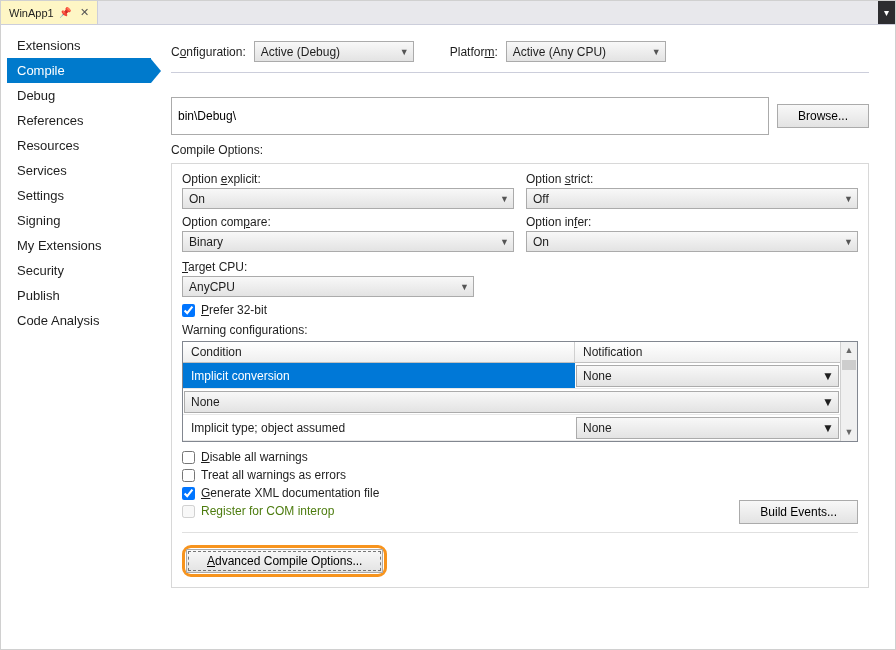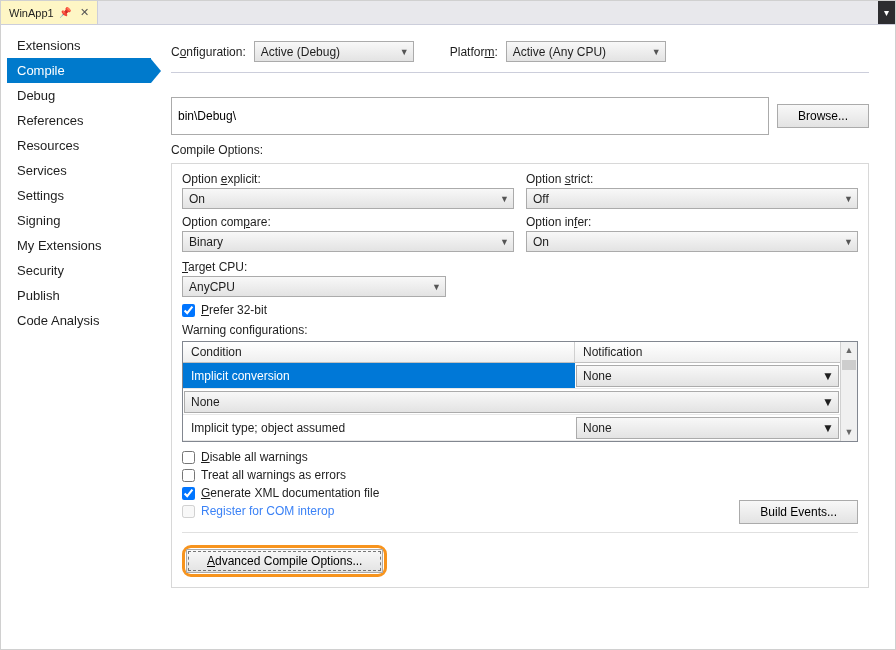--- a/index.html
+++ b/index.html
@@ -25,21 +25,21 @@
 .txt { flex:1; border:1px solid #ababab; background:#fff; height:22px; padding:18px 6px; font-size:12px;}
 .btn { border:1px solid #ababab; background:linear-gradient(#f8f8f8,#e3e3e3); padding:3px 20px; font-size:12px; cursor:pointer; height:24px;}
 .section { margin: 0 10px; }
 .section-title { font-size:12px; margin-bottom:6px; }
 .panel { border:1px solid #d8d8d8; padding:8px 10px 10px 10px; }
 .grid2 { display:grid; grid-template-columns: 1fr 1fr; gap: 6px 12px; }
 .fld-label { font-size:12px; margin-bottom:2px;}
 .combo.full { width:100%; min-width:0;}
 .chk-row { display:flex; align-items:center; gap:6px; margin:4px 0; font-size:12px;}
 .chk-row input { width:13px; height:13px;}
-.chk-row input:disabled + span { color:#3b82f6;}
+.chk-row input:disabled + span { color:#4d7c0f;}
 .table-wrap { border:1px solid #828790; margin-top:4px; position:relative; background:#fff;}
 .thead { display:flex; background:linear-gradient(#fff,#efefef); border-bottom:1px solid #c0c0c0; font-size:12px;}
 .th { padding:3px 8px; border-right:1px solid #d0d0d0;}
 .th.c1{ flex:0 0 392px;} .th.c2{ flex:1;}
 .trow { display:flex; border-bottom:1px solid #e8e8e8; font-size:12px; align-items:stretch; height:26px;}
 .td1{ flex:0 0 392px; padding:4px 8px; display:flex; align-items:center; overflow:hidden;}
 .td2{ flex:1; display:flex; align-items:center; }
 .trow.sel .td1{ background:#0078d7; color:#fff;}
 .cell-combo{ flex:1; border:1px solid #ababab; background:linear-gradient(#f8f8f8,#e3e3e3); display:flex; justify-content:space-between; align-items:center; padding:0 4px 0 6px; height:22px; margin:1px;}
 .scroll-stub{ position:absolute; right:0; top:0; bottom:0; width:17px; background:#f0f0f0; border-left:1px solid #d0d0d0;}
@@ -131,21 +131,21 @@
             <div class="fld-label">Option in<span class="u">f</span>er:</div>
             <div class="combo full">
                 <span>On</span>
                 <span class="arr">▼</span>
               </div>
           </div>
         </div>
 
         <div style="margin-top:8px;">
           <div class="fld-label"><span class="u">T</span>arget CPU:</div>
-          <div class="combo" style="width:264px;">
+          <div class="combo" style="width:292px;">
               <span>AnyCPU</span>
               <span class="arr">▼</span>
             </div>
         </div>
 
         <div class="chk-row" style="margin-top:6px;">
           <input type="checkbox" checked="" style="">
           <span><span class="u">P</span>refer 32-bit</span>
         </div>
 

